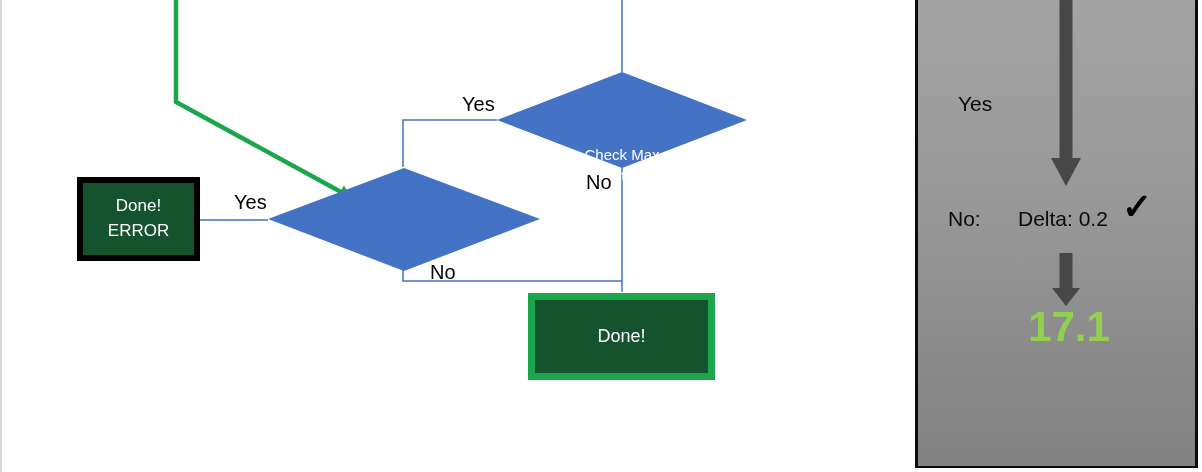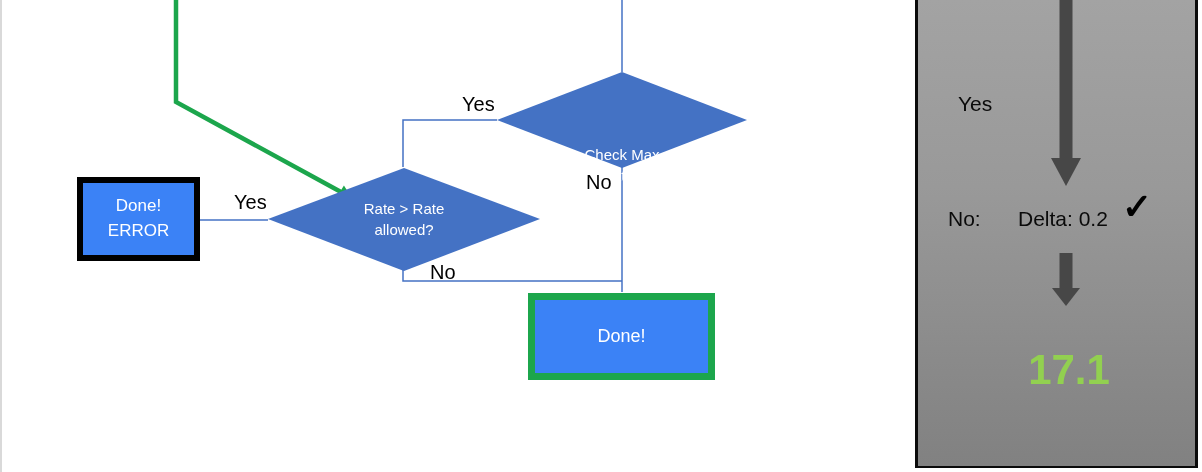--- a/index.html
+++ b/index.html
@@ -41,21 +41,21 @@
     justify-content: center;
     text-align: center;
     color: #ffffff;
     font-size: 15px;
     line-height: 1.38;
     white-space: pre-line;
   }
   .proc-box {
     position: absolute;
     box-sizing: border-box;
-    background: #3b82f6;
+    background: #14532d;
     display: flex;
     align-items: center;
     justify-content: center;
     text-align: center;
     color: #ffffff;
     white-space: pre-line;
   }
   #error-box {
     left: 77px; top: 177px;
     width: 123px; height: 84px;
@@ -102,21 +102,20 @@
   #panel-arrow-1 { top: 0; }
   #panel-arrow-2 { top: 253px; }
   #panel-result {
     position: absolute;
     left: 105px; top: 303px;
     width: 92px;
     text-align: center;
     color: #92d050;
     font-size: 42px;
     font-weight: bold;
-    margin-top: 43px;
   }
 </style>
 </head>
 <body>
 
 <div id="stage">
 
   <div class="slide-edge"></div>
 
   <svg id="flow-svg" width="920" height="472" viewBox="0 0 920 472">
@@ -129,22 +128,20 @@
 
     <path d="M176,0 L176,102 L341,192" fill="none" stroke="#1ca64c" stroke-width="4.5"></path>
     <polygon points="352,198 336.7,197.6 343.9,185.6" fill="#1ca64c"></polygon>
 
     <polygon points="622,72 747,120 622,168 497,120" fill="#4472c4"></polygon>
     <polygon points="404,168 540,219 404,271 268,219" fill="#4472c4"></polygon>
   </svg>
 
   <div class="diamond-label" style="left:547px; top:97px;margin-top:46px;">Check Max
 Rate?</div>
-  <div class="diamond-label" style="left:329px; top:197px;">Rate &gt; Rate
-allowed?</div>
 
   <div class="flow-label" style="left:462px; top:93px;">Yes</div>
   <div class="flow-label" style="left:586px; top:171px;">No</div>
   <div class="flow-label" style="left:234px; top:191px;">Yes</div>
   <div class="flow-label" style="left:430px; top:261px;">No</div>
 
   <div id="error-box" class="proc-box">
     <span>Done!
 ERROR</span>
   </div>

